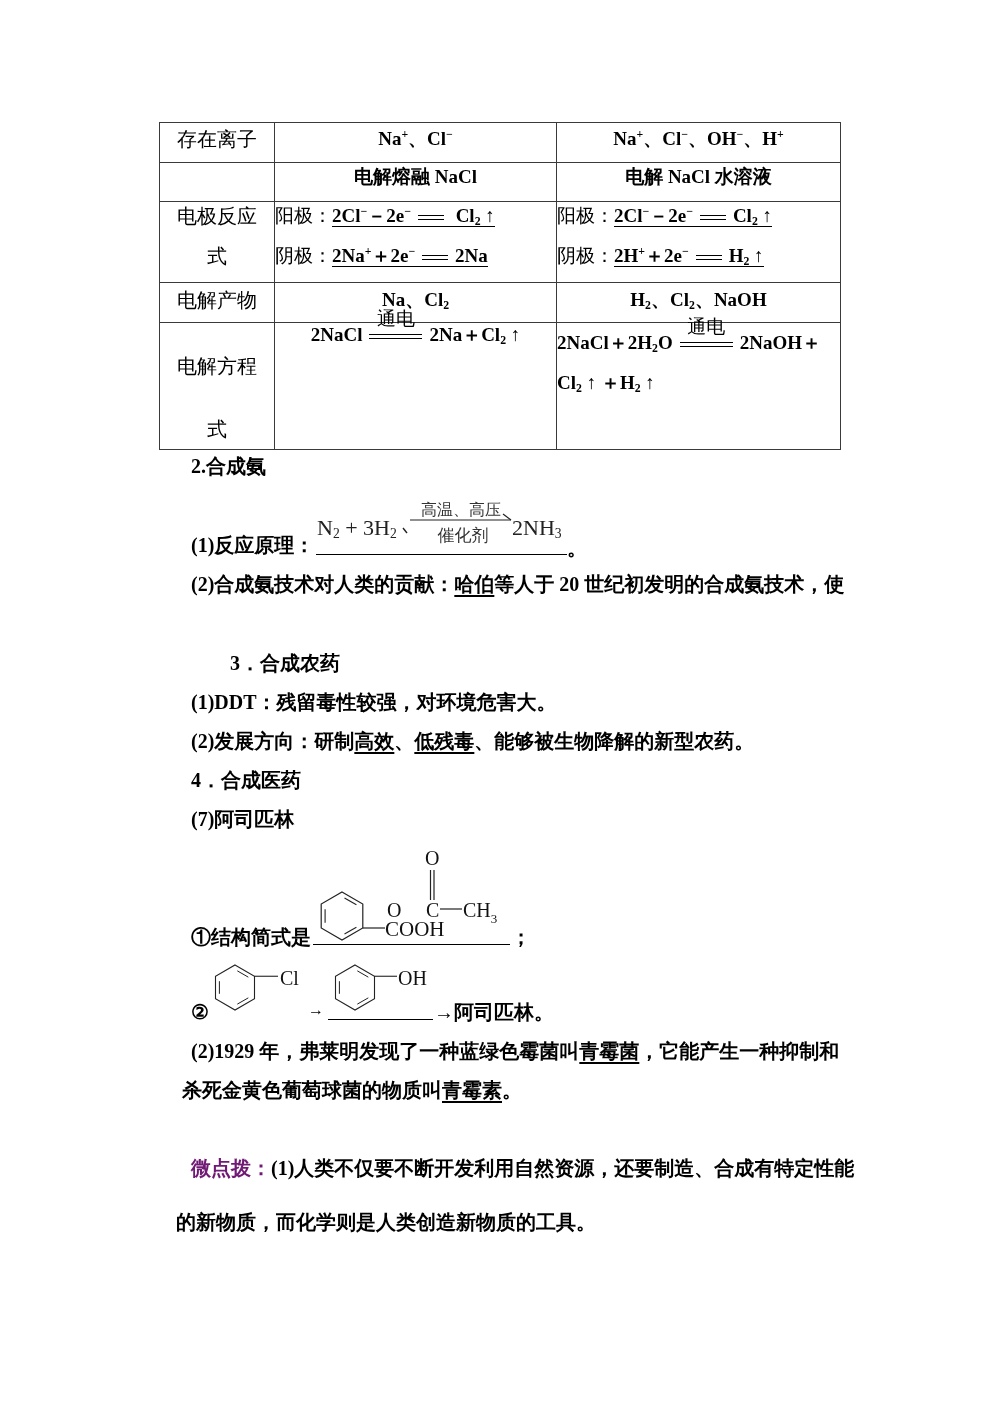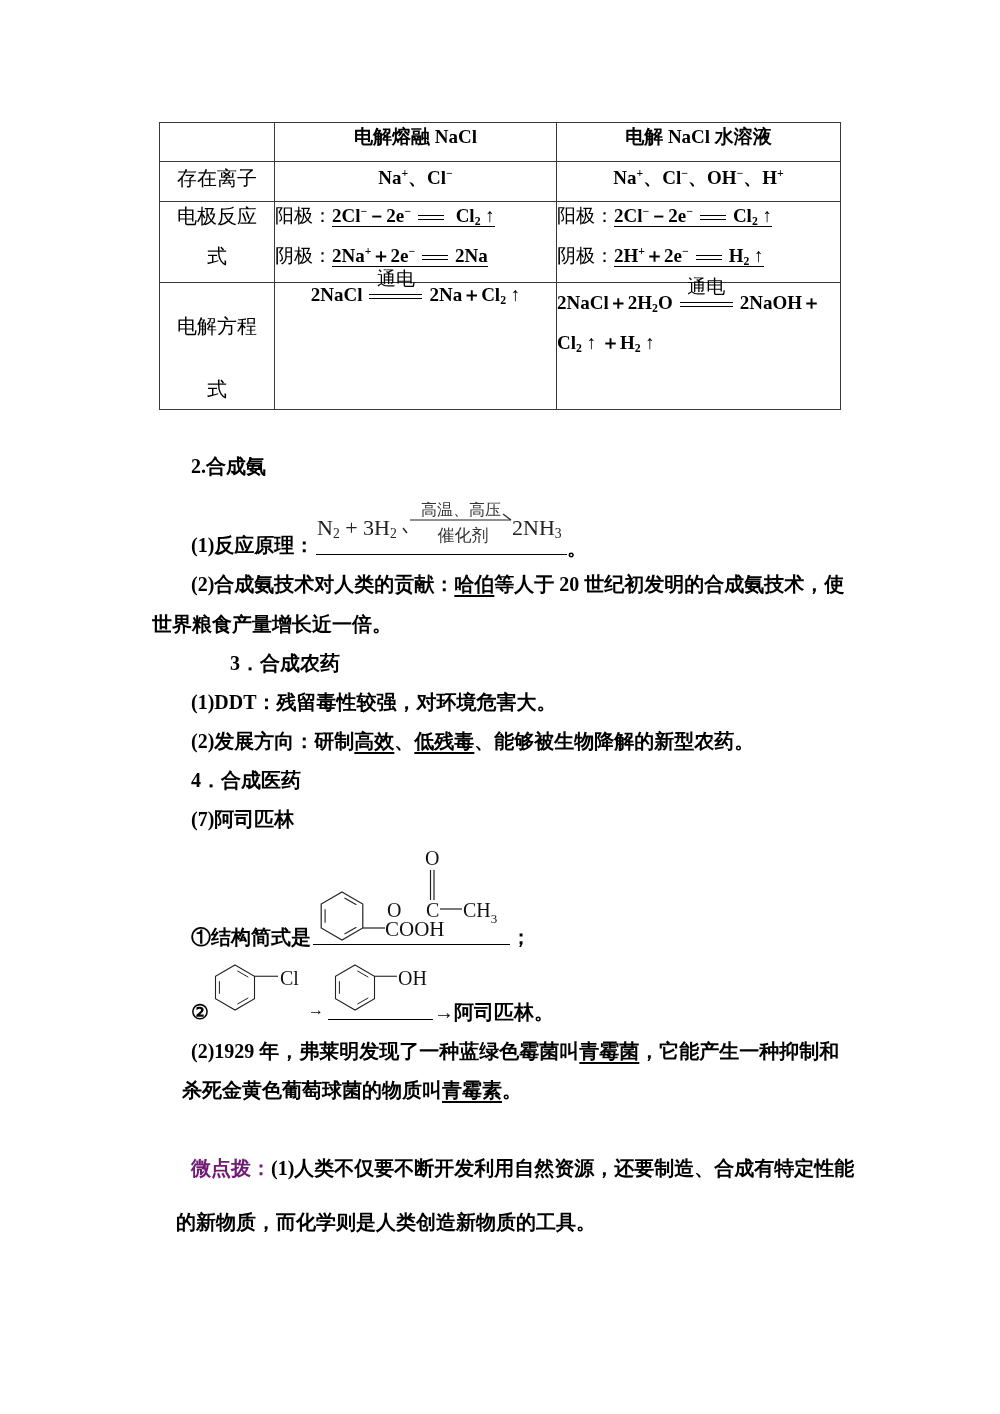--- a/index.html
+++ b/index.html
@@ -69,29 +69,29 @@
 
 <div id="page">
 
   <table class="tbl">
     <colgroup>
       <col style="width:115px">
       <col style="width:282px">
       <col style="width:284px">
     </colgroup>
     <tbody>
-        <tr style="height:39px">
+        <tr style="height:40px">
+      <td class="lbl r-ions">存在离子</td>
+      <td class="ctr r-ions f"><span>Na</span><sup>+</sup><span>、Cl</span><sup>−</sup></td>
+      <td class="ctr r-ions f"><span>Na</span><sup>+</sup><span>、Cl</span><sup>−</sup><span>、OH</span><sup>−</sup><span>、H</span><sup>+</sup></td>
+    </tr>
+    <tr style="height:39px">
       <td></td>
       <td class="ctr hdr">电解熔融 NaCl</td>
       <td class="ctr hdr">电解 NaCl 水溶液</td>
-    </tr>
-    <tr style="height:40px">
-      <td class="lbl r-ions">存在离子</td>
-      <td class="ctr r-ions f"><span>Na</span><sup>+</sup><span>、Cl</span><sup>−</sup></td>
-      <td class="ctr r-ions f"><span>Na</span><sup>+</sup><span>、Cl</span><sup>−</sup><span>、OH</span><sup>−</sup><span>、H</span><sup>+</sup></td>
     </tr>
     <tr style="height:80px">
       <td class="lbl">
         <div class="twoline">电极反应</div>
         <div class="twoline">式</div>
       </td>
       <td class="pad">
         <div class="twoline">
           <span class="cn">阳极：</span><span class="f ul-box"><span>2Cl</span><sup>−</sup><span>－2e</span><sup>−</sup><span class="eq eq-short"></span><span> Cl</span><sub>2</sub><span> ↑</span></span>
         </div>
@@ -100,20 +100,25 @@
         </div>
       </td>
       <td class="pad">
         <div class="twoline">
           <span class="cn">阳极：</span><span class="f ul-box"><span>2Cl</span><sup>−</sup><span>－2e</span><sup>−</sup><span class="eq eq-short"></span><span>Cl</span><sub>2</sub><span> ↑</span></span>
         </div>
         <div class="twoline">
           <span class="cn">阴极：</span><span class="f ul-box"><span>2H</span><sup>+</sup><span>＋2e</span><sup>−</sup><span class="eq eq-short"></span><span>H</span><sub>2</sub><span> ↑</span></span>
         </div>
       </td>
+    </tr>
+    <tr style="height:40px">
+      <td class="lbl r-prod">电解产物</td>
+      <td class="ctr r-prod f"><span>Na、Cl</span><sub>2</sub></td>
+      <td class="ctr r-prod f"><span>H</span><sub>2</sub><span>、Cl</span><sub>2</sub><span>、NaOH</span></td>
     </tr>
     <tr style="height:95px">
       <td class="lbl eqlbl-wrap">
         <div class="eqlbl">电解方程</div>
         <div class="eqlbl">式</div>
       </td>
       <td class="ctr mol-eq">
         <span class="f"><span>2NaCl</span><span class="eq eq-cond"><span class="eq-top">通电</span></span><span>2Na＋Cl</span><sub>2</sub><span> ↑</span></span>
       </td>
       <td class="aq-eq">
@@ -137,21 +142,20 @@
     </svg>
     <span class="cond" style="left:145px; top:3px; font-size:16px; line-height:18px;">高温、高压</span>
     <span class="cond" style="left:147px; top:28px; font-size:17px; line-height:19px;">催化剂</span>
     <span class="hb" style="left:196px; top:17px;"><span>2NH</span><sub>3</sub></span>
   </div>
   <div class="line" style="left:567px; top:536px;">。</div>
 
   <div class="line" style="left:191px; top:572px;">
     <span>(2)合成氨技术对人类的贡献：</span><span class="u">哈伯</span><span>等人于 20 世纪初发明的合成氨技术，使</span>
   </div>
-  <div class="line" style="left:152px; top:612px;">世界粮食产量增长近一倍。</div>
 
   <div class="line" style="left:191px; top:651px;margin-left:39px;">3．合成农药</div>
   <div class="line" style="left:191px; top:690px;">(1)DDT：残留毒性较强，对环境危害大。</div>
   <div class="line" style="left:191px; top:729px;">
     <span>(2)发展方向：研制</span><span class="u">高效</span><span>、</span><span class="u">低残毒</span><span>、能够被生物降解的新型农药。</span>
   </div>
 
   <div class="line" style="left:191px; top:768px;">4．合成医药</div>
   <div class="line" style="left:191px; top:807px;">(7)阿司匹林</div>
 

